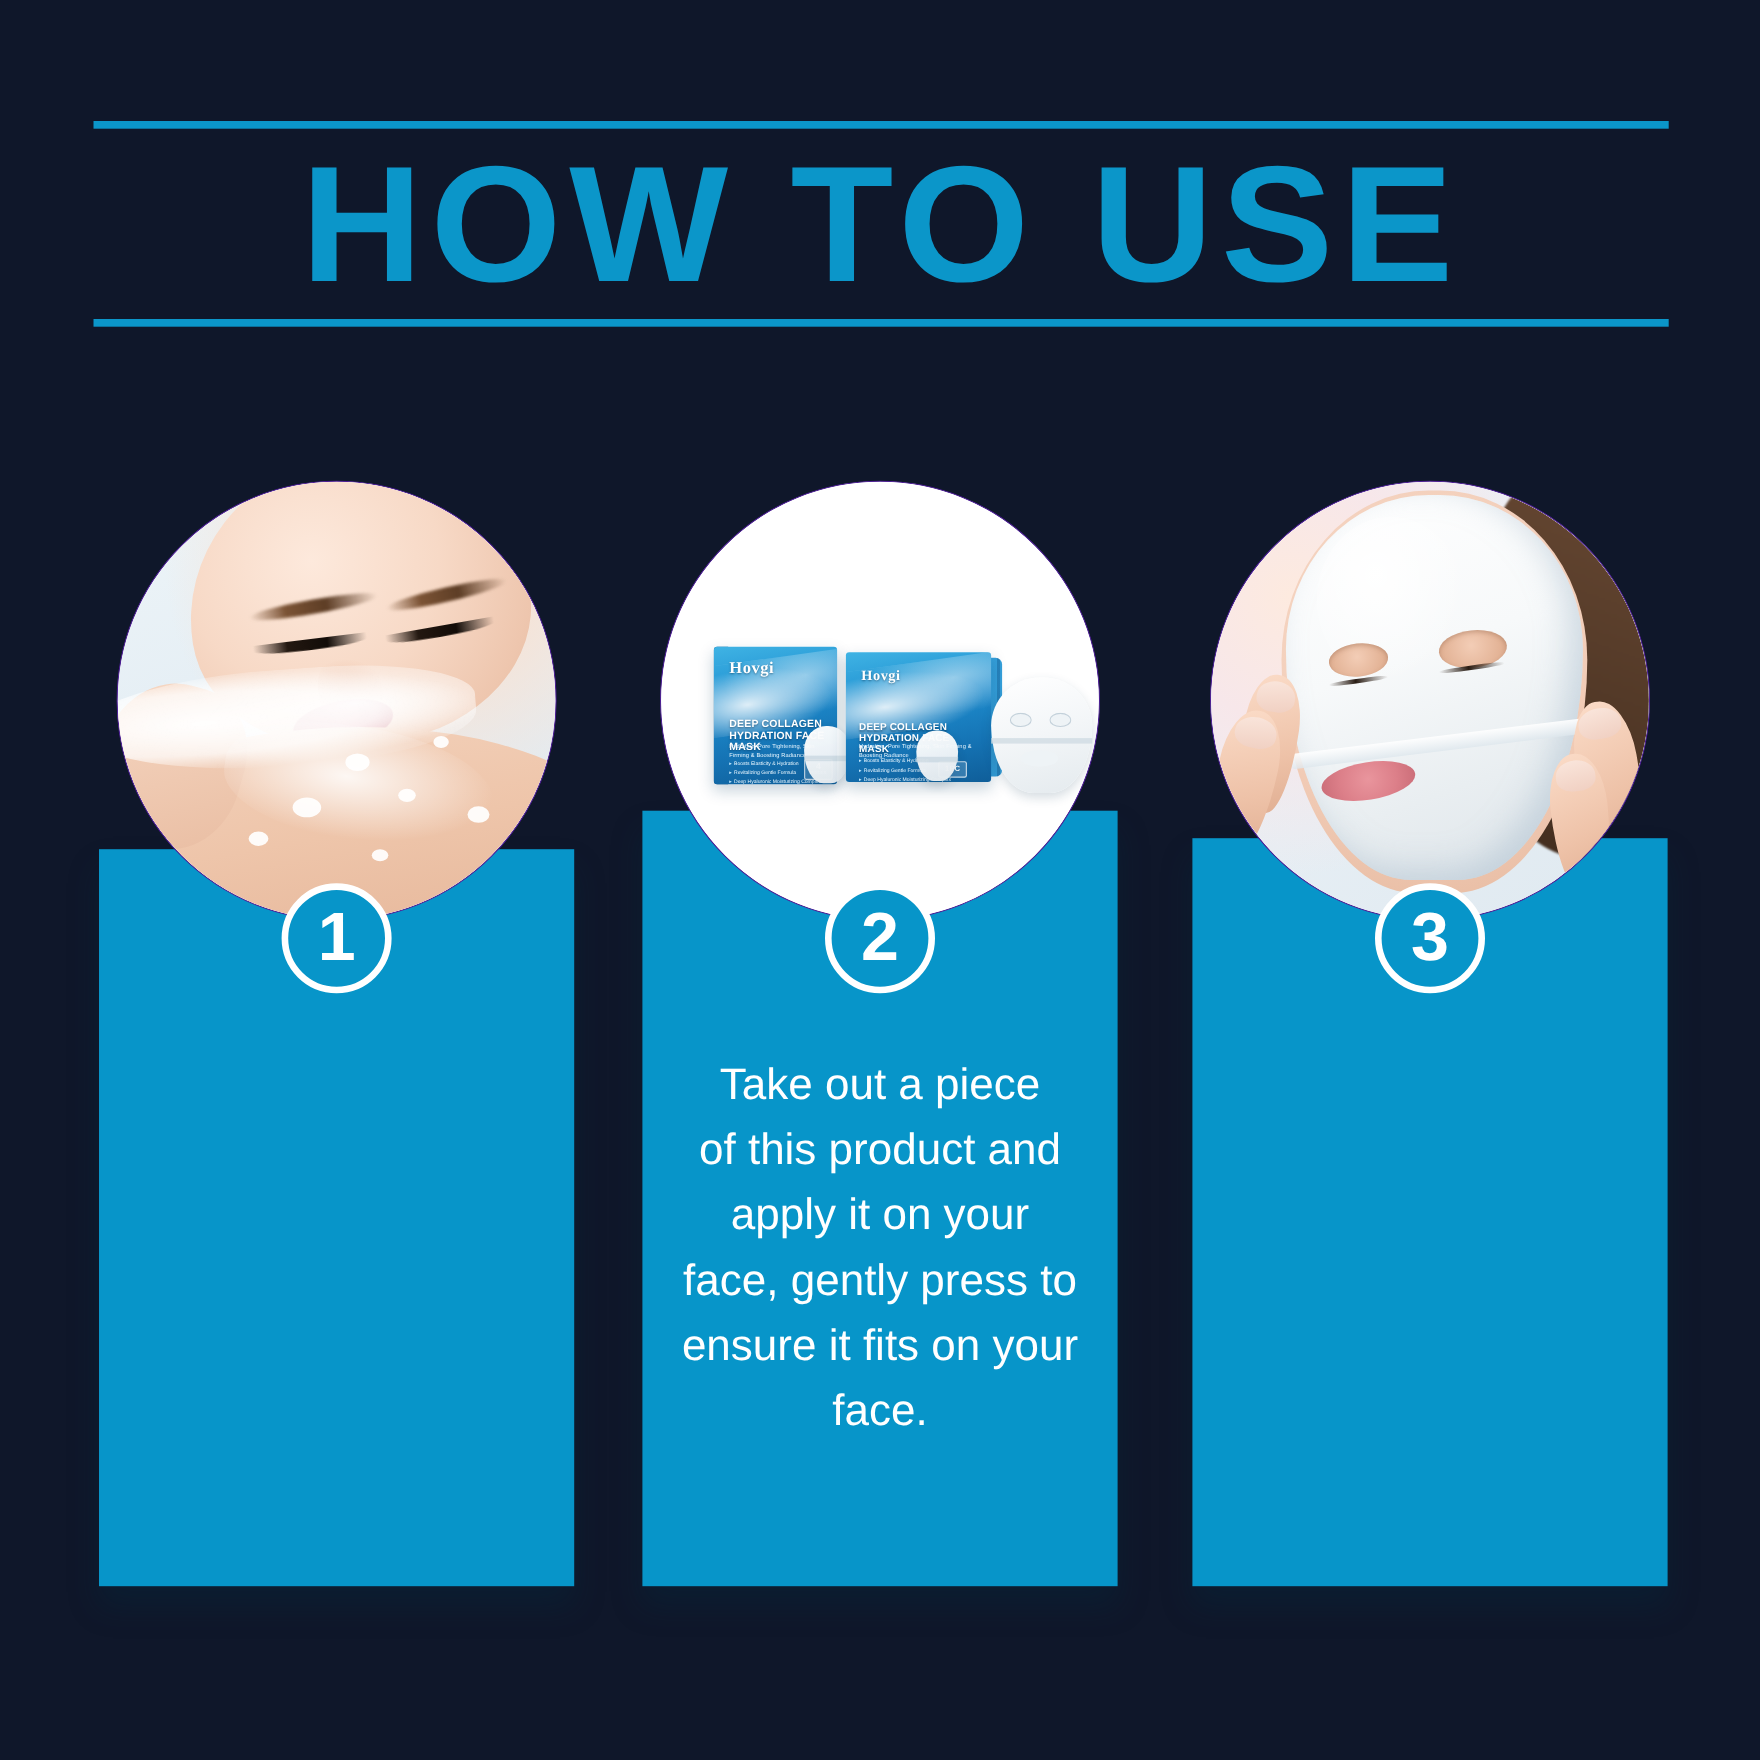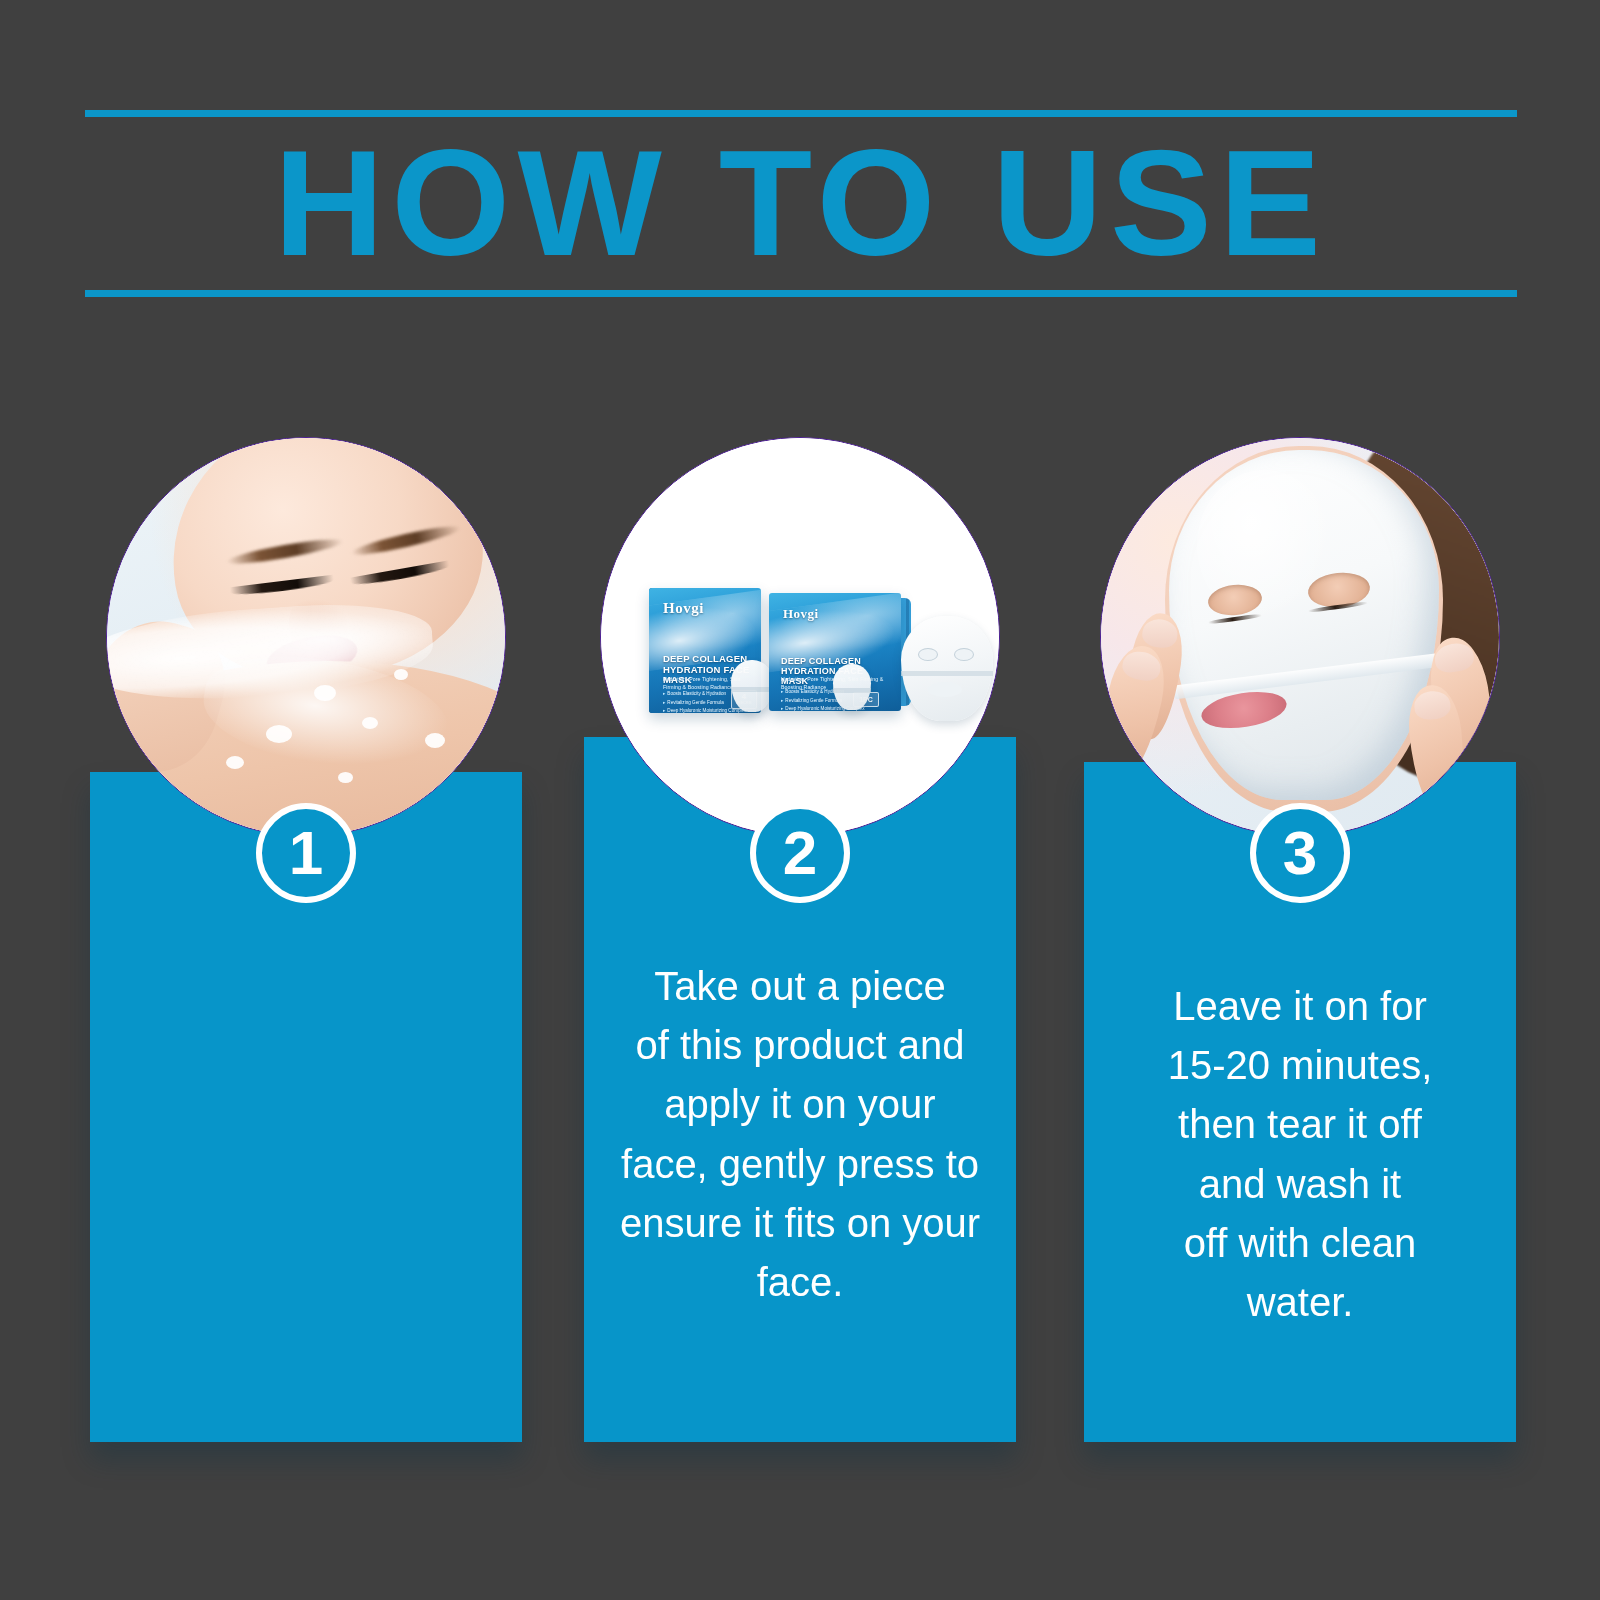--- a/index.html
+++ b/index.html
@@ -5,21 +5,21 @@
   html, body {
     margin: 0;
     padding: 0;
     background: #ffffff;
   }
 
   #page {
     position: relative;
     width: 1600px;
     height: 1600px;
-    background: #404040;
+    background: #0f172a;
     overflow: hidden;
     font-family: "Liberation Sans", sans-serif;
   }
 
   
   .header {
     position: absolute;
     left: 85px;
     top: 110px;
     width: 1432px;
@@ -634,22 +634,16 @@
                 <div class="nail"></div>
               </div>
             <div class="finger finger-r2">
                 <div class="nail"></div>
               </div>
           </div>
         </div>
       </div>
 
       <div class="badge">3</div>
-      <div class="caption">Leave it on for
-15-20 minutes,
-then tear it off
-and wash it
-off with clean
-water.</div>
     </div>
 
   </div>
 </div>
 
 </body></html>

